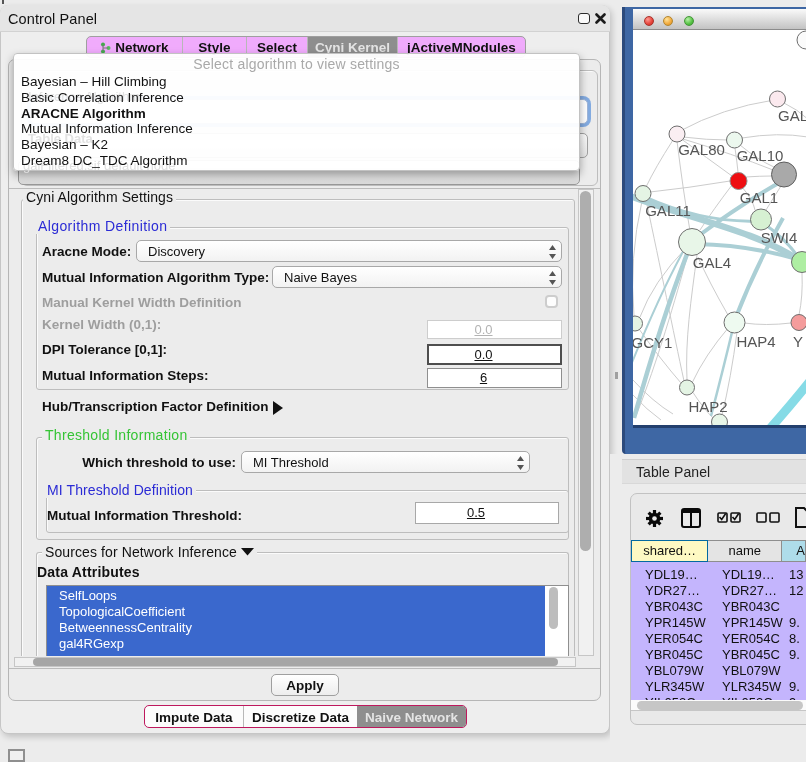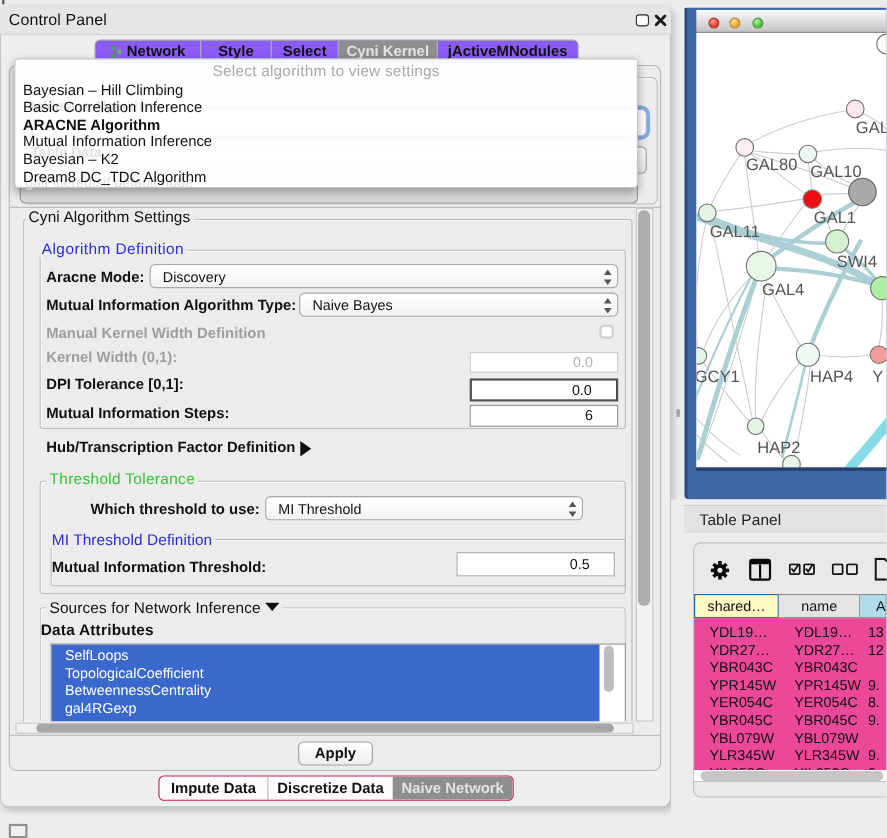--- a/index.html
+++ b/index.html
@@ -4,21 +4,21 @@
 <style>
   * { margin:0; padding:0; box-sizing:border-box; }
   html,body { width:806px; height:762px; overflow:hidden; background:#ececec;
     font-family:"Liberation Sans", sans-serif; }
   .abs { position:absolute; }
   #stage { position:relative; width:806px; height:762px; overflow:hidden; }
   .b13 { font-size:13.5px; font-weight:bold; color:#111; }
   .r13 { font-size:13px; color:#111; }
   .gray { color:#9e9e9e; }
   .field { background:#fff; border:1px solid #a8a8a8; font-size:13px;
-    text-align:right; padding-right:22px; color:#111; line-height:18px; }
+    text-align:center; padding-right:22px; color:#111; line-height:18px;text-decoration:underline; }
   .combo { background:linear-gradient(#ffffff,#f2f2f2); border:1px solid #a8a8a8;
     border-radius:5px; font-size:13px; color:#111; }
   .combo .txt { position:absolute; left:11px; top:3px; }
   .arr { position:absolute; right:4px; top:4px; width:9px; height:14px; }
   .groupbox { border:1px solid #bdbdbd; border-radius:3px; box-shadow:inset 1px 1px 0 rgba(255,255,255,0.8); }
   .gtitle { position:absolute; background:#ececec; padding:0 3px; font-size:14px; letter-spacing:0.1px; }
 </style>
 </head>
 <body>
 <div id="stage">
@@ -26,21 +26,21 @@
   <div class="abs" id="cpwin" style="left:0px; top:5px; width:610px; height:729px; background:#eeeeee; border:1px solid #c6c6c6; border-radius:8px; box-shadow:2px 3px 6px rgba(0,0,0,0.18);"></div>
   <div class="abs" style="left:0px; top:5px; width:610px; height:27px; background:#e5e5e5; border-bottom:1px solid #d2d2d2; border-radius:8px 8px 0 0;"></div>
   <div class="abs" style="left:8px; top:11px; font-size:14.5px; letter-spacing:0.1px; color:#111;">Control Panel</div>
   <div class="abs" style="left:578px; top:13px; width:12px; height:11px; border:1.8px solid #2c2c2c; border-radius:3px; background:#fafafa;"></div>
   <svg class="abs" style="left:595px; top:13px;" width="11" height="11" viewBox="0 0 11 11">
       <path d="M1.5 1.5 L9.5 9.5 M9.5 1.5 L1.5 9.5" stroke="#1a1a1a" stroke-width="2.6" stroke-linecap="round"></path>
     </svg>
 
   <div class="abs" style="left:8px; top:59px; width:593px; height:642px; background:#ececec; border:1px solid #b6b6b6; border-radius:7px;"></div>
 
-  <div class="abs" style="left:86px; top:36px; width:440px; height:22px; background:#8b5cf6; border:1px solid #9f9f9f; border-radius:5px; overflow:hidden; display:flex;">
+  <div class="abs" style="left:86px; top:36px; width:440px; height:22px; background:#f0abfc; border:1px solid #9f9f9f; border-radius:5px; overflow:hidden; display:flex;">
     <div style="width:96px; border-right:1px solid #b8b8b8; text-align:center; line-height:20px;"><span class="b13" style="font-weight:bold;"><svg width="11" height="12" viewBox="0 0 11 12" style="vertical-align:-2px">
             <circle cx="3" cy="2.5" r="2" fill="#3fae49"></circle>
             <circle cx="3" cy="9.5" r="2" fill="#3fae49"></circle>
             <circle cx="8.5" cy="6" r="2" fill="#56c25f"></circle>
             <path d="M3 2.5 L3 9.5 M3 6 L8.5 6" stroke="#777" stroke-width="1" fill="none"></path>
           </svg> Network</span></div>
     <div style="width:64px; border-right:1px solid #b8b8b8; text-align:center; line-height:20px;"><span class="b13">Style</span></div>
     <div style="width:61px; border-right:1px solid #b8b8b8; text-align:center; line-height:20px;"><span class="b13">Select</span></div>
     <div style="width:89px; background:#8e8e8e; text-align:center; line-height:20px;"><span class="b13" style="color:#e4e4e4;">Cyni Kernel</span></div>
     <div style="flex:1; border-left:1px solid #b8b8b8; text-align:center; line-height:20px;"><span class="b13">jActiveMNodules</span></div>
@@ -89,21 +89,21 @@
 
     <div class="abs b13" style="left:33px; top:179px;">Mutual Information Steps:</div>
     <div class="abs field" style="left:418px; top:179px; width:135px; height:20px; border-color:#8f8f8f;">6</div>
 
     <div class="abs b13" style="left:33px; top:210px;">Hub/Transcription Factor Definition</div>
     <svg class="abs" style="left:263px; top:212px;" width="12" height="14" viewBox="0 0 12 14">
           <path d="M1 0 L11 7 L1 14 Z" fill="#111"></path>
         </svg>
 
     <div class="abs groupbox" style="left:27px; top:248px; width:533px; height:103px;"></div>
-    <div class="abs gtitle" style="left:33px; top:238px; color:#35c435; letter-spacing:0.3px;">Threshold Tolerance</div>
+    <div class="abs gtitle" style="left:33px; top:238px; color:#35c435; letter-spacing:0.3px;">Threshold Information</div>
 
     <div class="abs b13" style="left:30px; top:266px; width:197px; text-align:right;">Which threshold to use:</div>
     <div class="abs combo" style="left:232px; top:262px; width:289px; height:22px;">
           <span class="txt">MI Threshold</span>
           <svg class="arr" viewBox="0 0 9 14">
             <path d="M4.5 0 L8 5 L1 5 Z M4.5 14 L8 9 L1 9 Z" fill="#555"></path>
           </svg>
         </div>
 
     <div class="abs groupbox" style="left:37px; top:301px; width:523px; height:43px;"></div>
@@ -289,21 +289,21 @@
   <svg class="abs" style="left:795px; top:507px;" width="14" height="21" viewBox="0 0 14 21">
       <path d="M1 1 L9 1 L13 5 L13 20 L1 20 Z" fill="none" stroke="#111" stroke-width="2"></path>
     </svg>
 
   <div class="abs" style="left:631px; top:540px; width:175px; height:22px; display:flex; font-size:13px; color:#111;">
     <div style="width:78px; background:#fef9c3; border:1px solid #0369a1; text-align:center; line-height:20px;">shared…</div>
     <div style="width:75px; background:#e4e4e4; border:1px solid #8e8e8e; border-left:none; text-align:center; line-height:20px;">name</div>
     <div style="flex:1; background:#aedcea; border:1px solid #8e8e8e; border-left:none; line-height:20px; padding-left:14px;">A</div>
   </div>
 
-  <div class="abs" style="left:631px; top:562px; width:175px; height:138px; background:#ec4899; overflow:hidden; font-size:13px; color:#111;">
+  <div class="abs" style="left:631px; top:562px; width:175px; height:138px; background:#c4b5fd; overflow:hidden; font-size:13px; color:#111;">
     <div style="position:relative; width:100%; height:100%;">
       <div class="abs" style="top:5px; width:100%;">
           <span class="abs" style="left:14px;">YDL19…</span>
           <span class="abs" style="left:91px;">YDL19…</span>
           <span class="abs" style="left:158px;">13</span>
         </div>
       <div class="abs" style="top:21px; width:100%;">
           <span class="abs" style="left:14px;">YDR27…</span>
           <span class="abs" style="left:91px;">YDR27…</span>
           <span class="abs" style="left:158px;">12</span>

